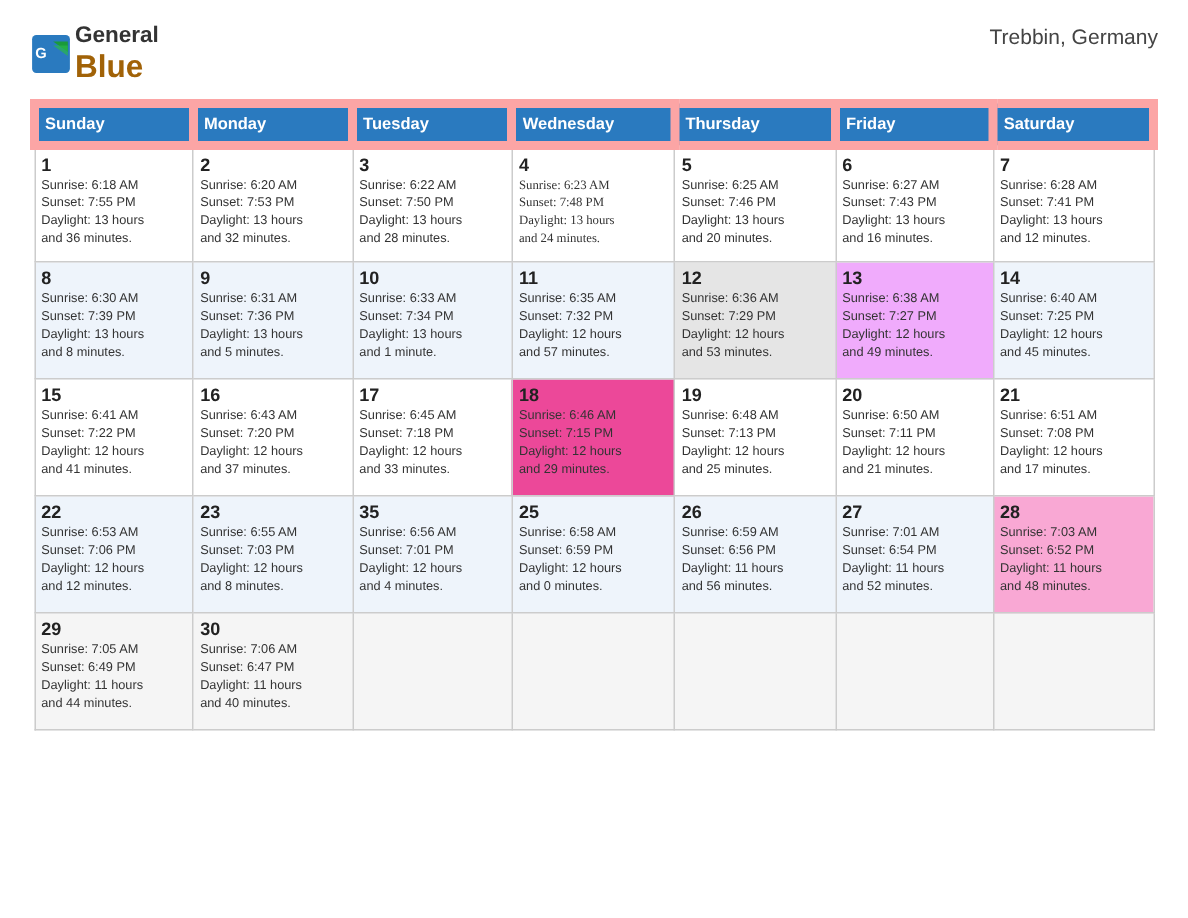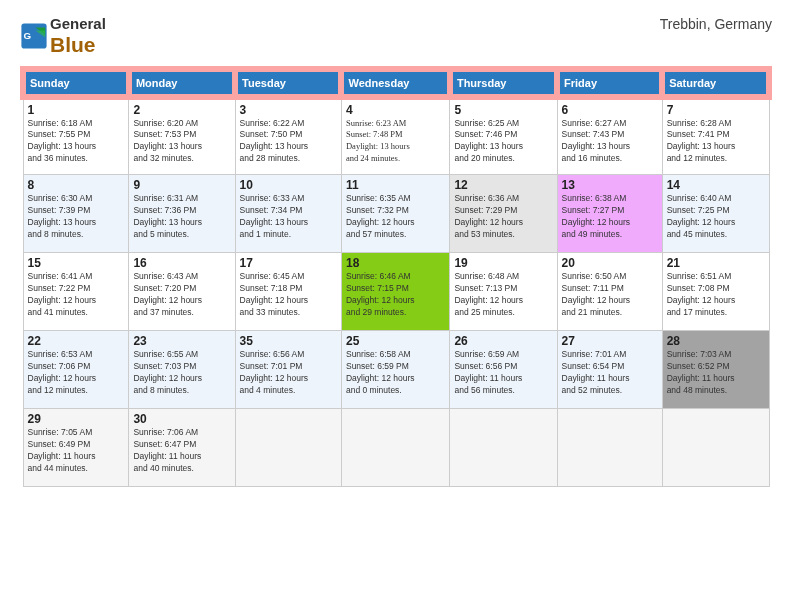--- a/index.html
+++ b/index.html
@@ -233,21 +233,21 @@
 Daylight: 12 hours
 and 37 minutes.</div>
           </td>
           <td style="background: rgb(255, 255, 255);">
             <span class="day-num">17</span>
             <div class="day-info" style="white-space: pre-line;">Sunrise: 6:45 AM
 Sunset: 7:18 PM
 Daylight: 12 hours
 and 33 minutes.</div>
           </td>
-          <td style="background: #84cc16;">
+          <td style="background: #ec4899;">
             <span class="day-num">18</span>
             <div class="day-info" style="white-space: pre-line;">Sunrise: 6:46 AM
 Sunset: 7:15 PM
 Daylight: 12 hours
 and 29 minutes.</div>
           </td>
           <td style="background: rgb(255, 255, 255);">
             <span class="day-num">19</span>
             <div class="day-info" style="white-space: pre-line;">Sunrise: 6:48 AM
 Sunset: 7:13 PM
@@ -305,21 +305,21 @@
 Daylight: 11 hours
 and 56 minutes.</div>
           </td>
           <td style="background: rgb(238, 244, 251);">
             <span class="day-num">27</span>
             <div class="day-info" style="white-space: pre-line;">Sunrise: 7:01 AM
 Sunset: 6:54 PM
 Daylight: 11 hours
 and 52 minutes.</div>
           </td>
-          <td style="background: #a3a3a3; margin-left: 40px;">
+          <td style="background: #f9a8d4; margin-left: 40px;">
             <span class="day-num">28</span>
             <div class="day-info" style="white-space: pre-line;">Sunrise: 7:03 AM
 Sunset: 6:52 PM
 Daylight: 11 hours
 and 48 minutes.</div>
           </td>
         </tr>
         <tr>
           <td style="background: rgb(245, 245, 245);">
             <span class="day-num">29</span>

